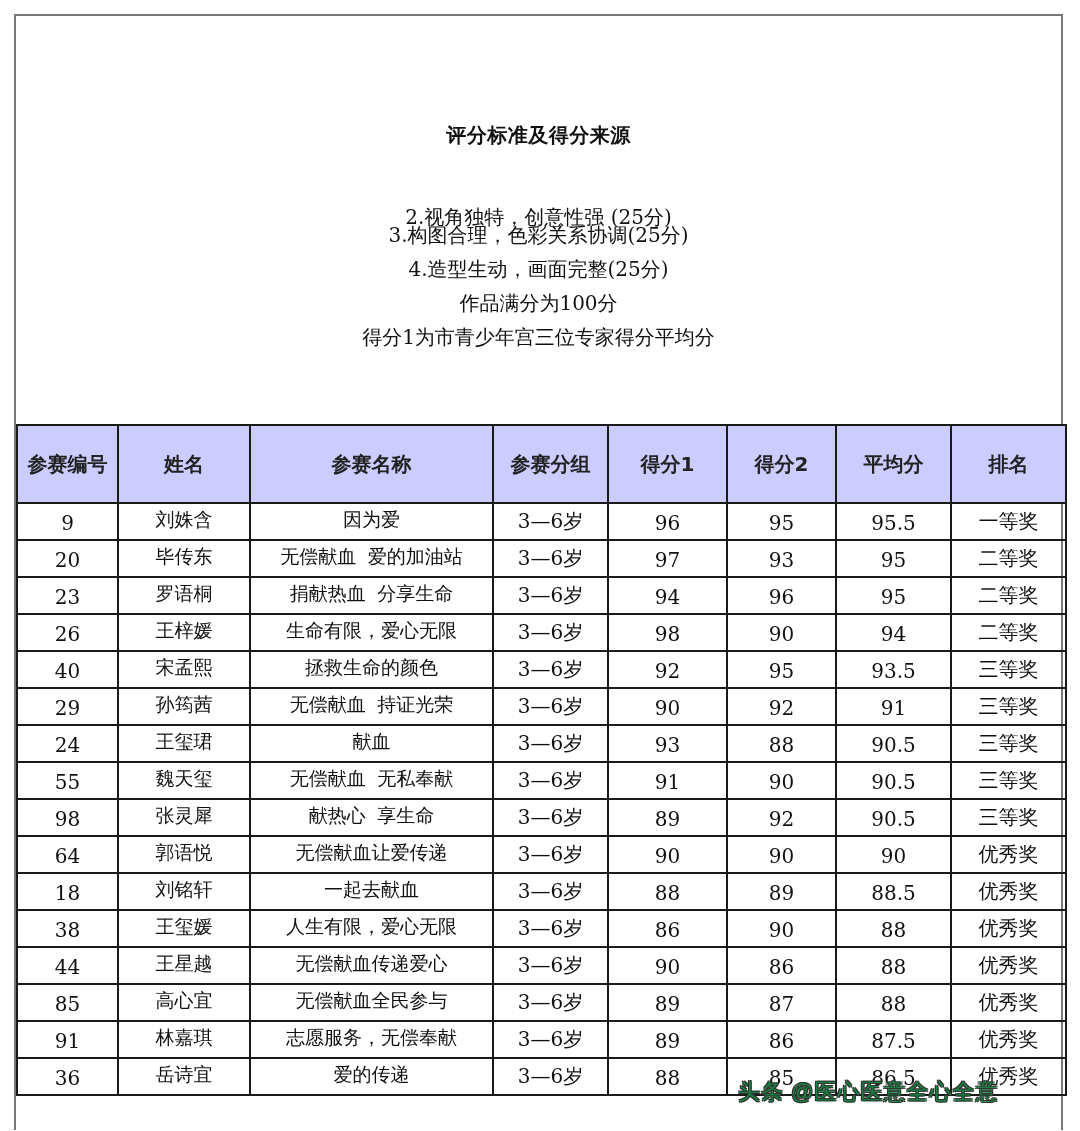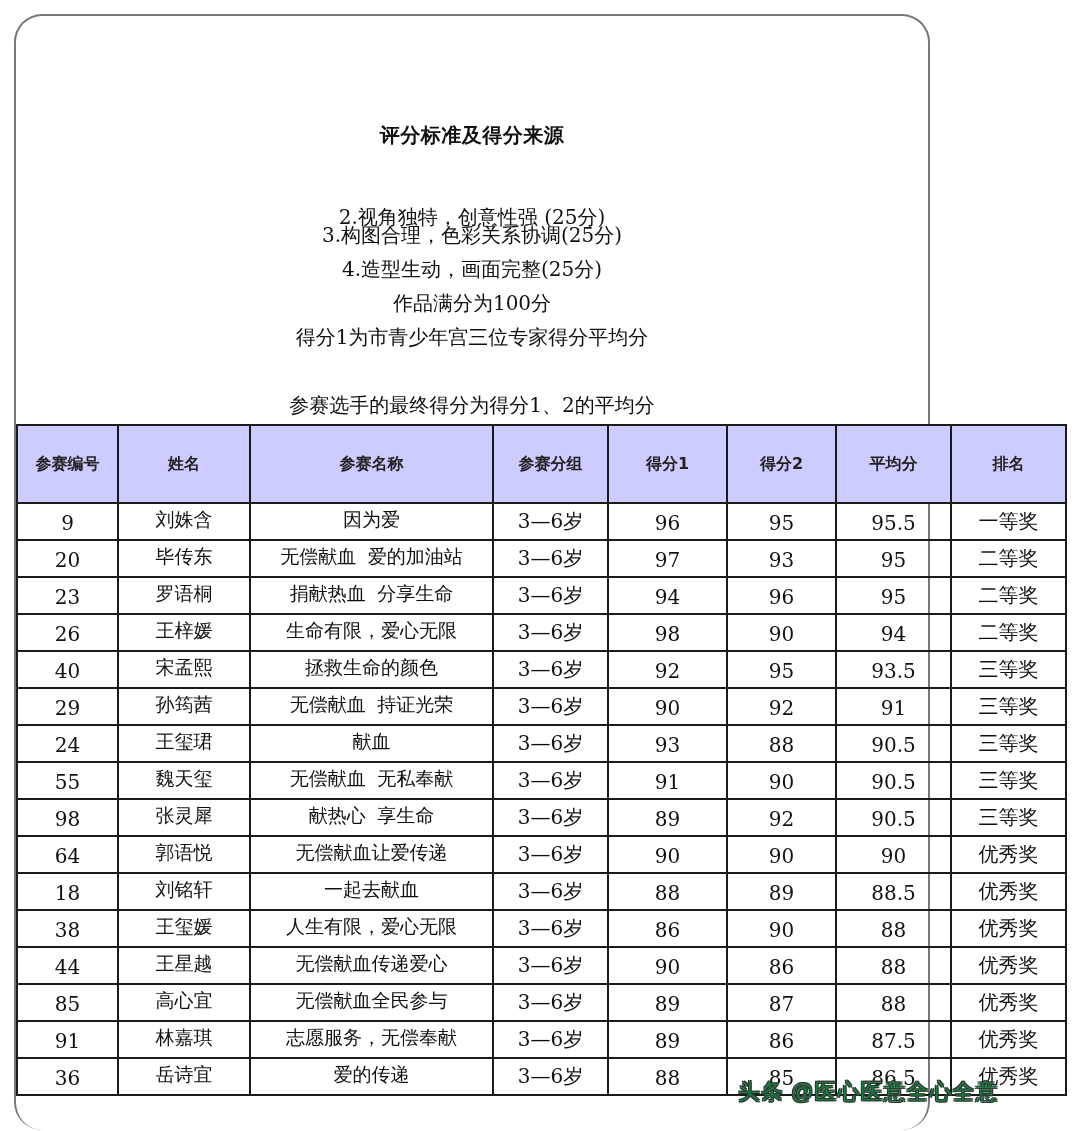--- a/index.html
+++ b/index.html
@@ -1,47 +1,46 @@
 <!DOCTYPE html>
 <html><head>
 <meta charset="utf-8">
 <style>
   html, body { margin: 0; padding: 0; background: #ffffff; }
   body { width: 1080px; height: 1131px; position: relative; overflow: hidden;
          font-family: "DejaVu Serif", "Liberation Serif", serif; color: #111; }
-  .sheet { position: absolute; left: 14px; top: 14px; width: 916px; height: 1116px;
+  .sheet { position: absolute; left: 14px; top: 14px; width: 1049px; height: 1116px;
            border-left: 2px solid #777; border-top: 2px solid #777; border-right: 2px solid #777;
-           box-sizing: border-box; border-radius: 28px; }
+           box-sizing: border-box; }
   .criteria { position: absolute; left: 0; top: 0; width: 100%; height: 408px; text-align: center; }
   .criteria .title { position: absolute; left: 0; right: 0; top: 106px; font-family: "DejaVu Sans", sans-serif;
            font-weight: bold; font-size: 20px; letter-spacing: 0.5px; }
   .criteria .line { position: absolute; left: 0; right: 0; font-size: 20px; font-family: "DejaVu Serif", serif; }
   table { position: absolute; left: 0; top: 408px; border-collapse: collapse; table-layout: fixed; width: 1049px; }
   th, td { border: 2px solid #1a1a1a; text-align: center; padding: 0; overflow: hidden; white-space: nowrap; }
-  th { background: #ccccff; height: 76px; font-family: "DejaVu Sans", sans-serif; font-weight: bold; font-size: 16px; color: #222; }
+  th { background: #ccccff; height: 76px; font-family: "DejaVu Sans", sans-serif; font-weight: bold; font-size: 20px; color: #222; }
   td { height: 31px; font-size: 20px; line-height: 31px; }
   td.cjk { font-family: Liberation Mono, monospace; font-size: 19px; }
   td.num { padding-top: 4px; line-height: 27px; }
   td.rank { font-family: "DejaVu Sans", sans-serif; font-weight: normal; font-size: 20px; }
   .watermark { position: absolute; left: 738px; top: 1077px; font-family: Liberation Sans, sans-serif;
            font-size: 22px; color: #15803d; letter-spacing: 1px;
            text-shadow: -1px -1px 0 #333, 1px -1px 0 #333, -1px 1px 0 #333, 1px 1px 0 #333; }
 </style>
 </head>
 <body>
 
 <div class="sheet">
   <div class="criteria">
     <div class="title">评分标准及得分来源</div>
     <div class="line" style="top:188px">2.视角独特，创意性强 (25分)</div>
     <div class="line" style="top:206px">3.构图合理，色彩关系协调(25分)</div>
     <div class="line" style="top:240px">4.造型生动，画面完整(25分)</div>
     <div class="line" style="top:274px">作品满分为100分</div>
     <div class="line" style="top:308px">得分1为市青少年宫三位专家得分平均分</div>
-    <div class="line" style="top:376px">参赛选手的最终得分为得分1、2的平均分</div>
   </div>
 
   <table>
     <colgroup>
       <col style="width:101px">
         <col style="width:132px">
         <col style="width:243px">
         <col style="width:115px">
       <col style="width:119px">
         <col style="width:109px">

